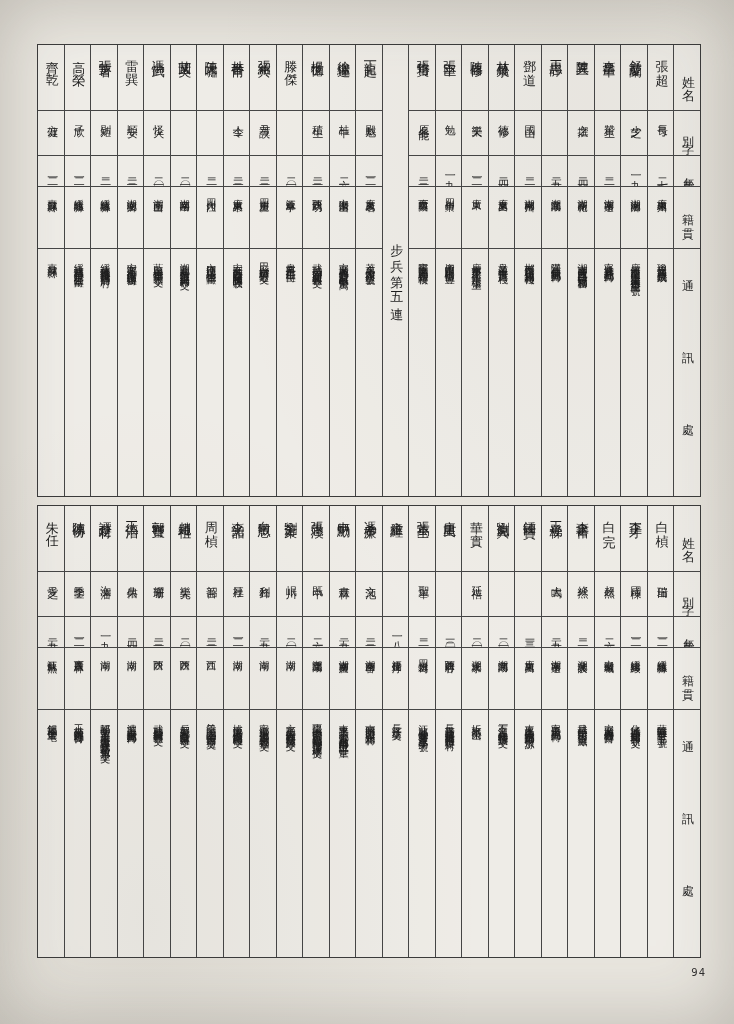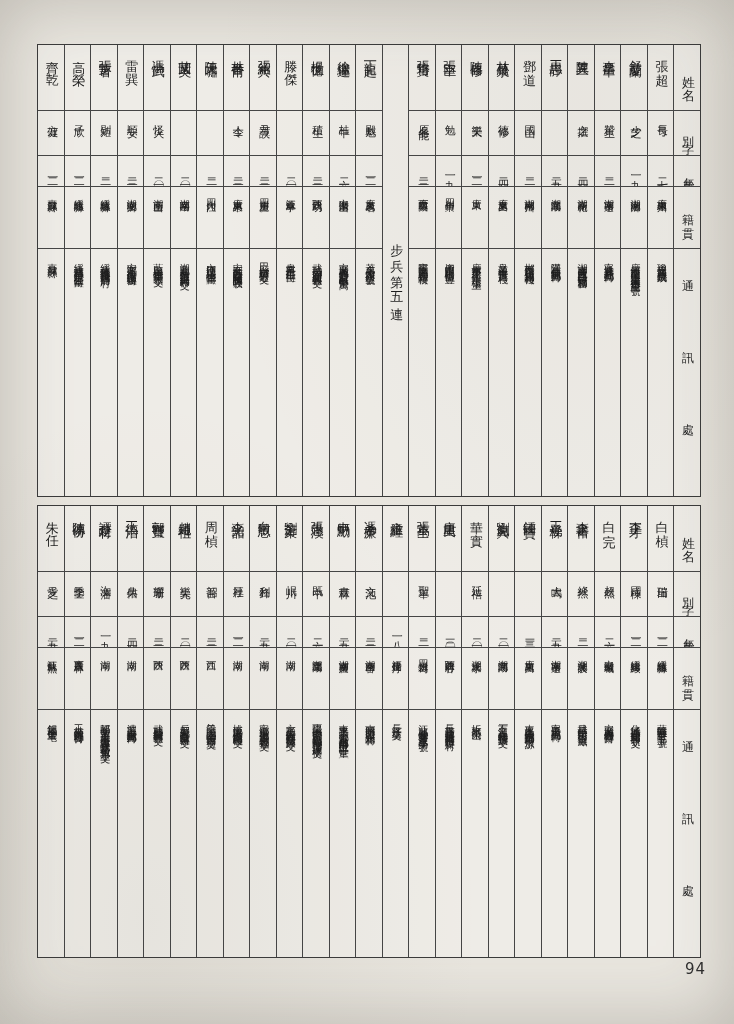--- a/index.html
+++ b/index.html
@@ -68,21 +68,21 @@
     text-align:center;
     padding-top:4px;
     overflow:hidden;
     box-sizing:border-box;
     line-height:24px;
   }
 
   .page-number {
     position:absolute;
     right:28px; bottom:46px;
-    font-size:15px;
+    font-size:10px;
     color:#2e2e2e;
     letter-spacing:1px;
   }
 </style>
 </head>
 <body>
 
 <div class="page">
   <div class="table" id="table-top">
       <div class="col header-col">

